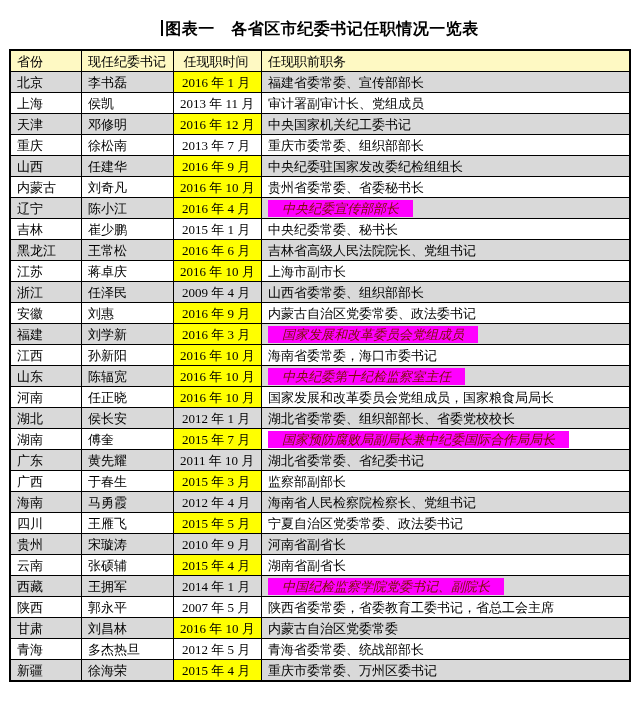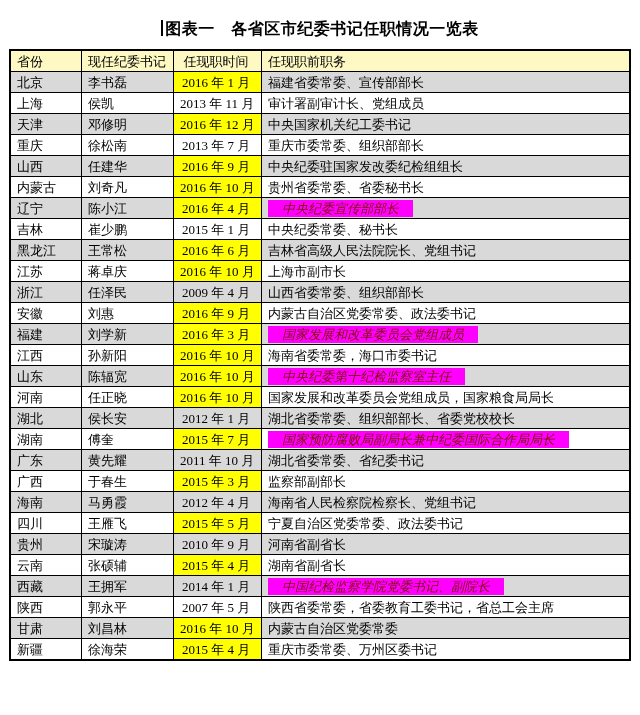--- a/index.html
+++ b/index.html
@@ -237,20 +237,26 @@
           <td class="col-since">2007 年 5 月</td>
           <td class="col-prior">陕西省委常委，省委教育工委书记，省总工会主席</td>
         </tr>
         <tr>
           <td class="col-province">甘肃</td>
           <td class="col-secretary">刘昌林</td>
           <td class="col-since hl-yellow">2016 年 10 月</td>
           <td class="col-prior">内蒙古自治区党委常委</td>
         </tr>
         <tr>
+          <td class="col-province">青海</td>
+          <td class="col-secretary">多杰热旦</td>
+          <td class="col-since">2012 年 5 月</td>
+          <td class="col-prior">青海省委常委、统战部部长</td>
+        </tr>
+        <tr>
           <td class="col-province">新疆</td>
           <td class="col-secretary">徐海荣</td>
           <td class="col-since hl-yellow">2015 年 4 月</td>
           <td class="col-prior">重庆市委常委、万州区委书记</td>
         </tr>
       </tbody>
   </table>
 
 </div>
 

